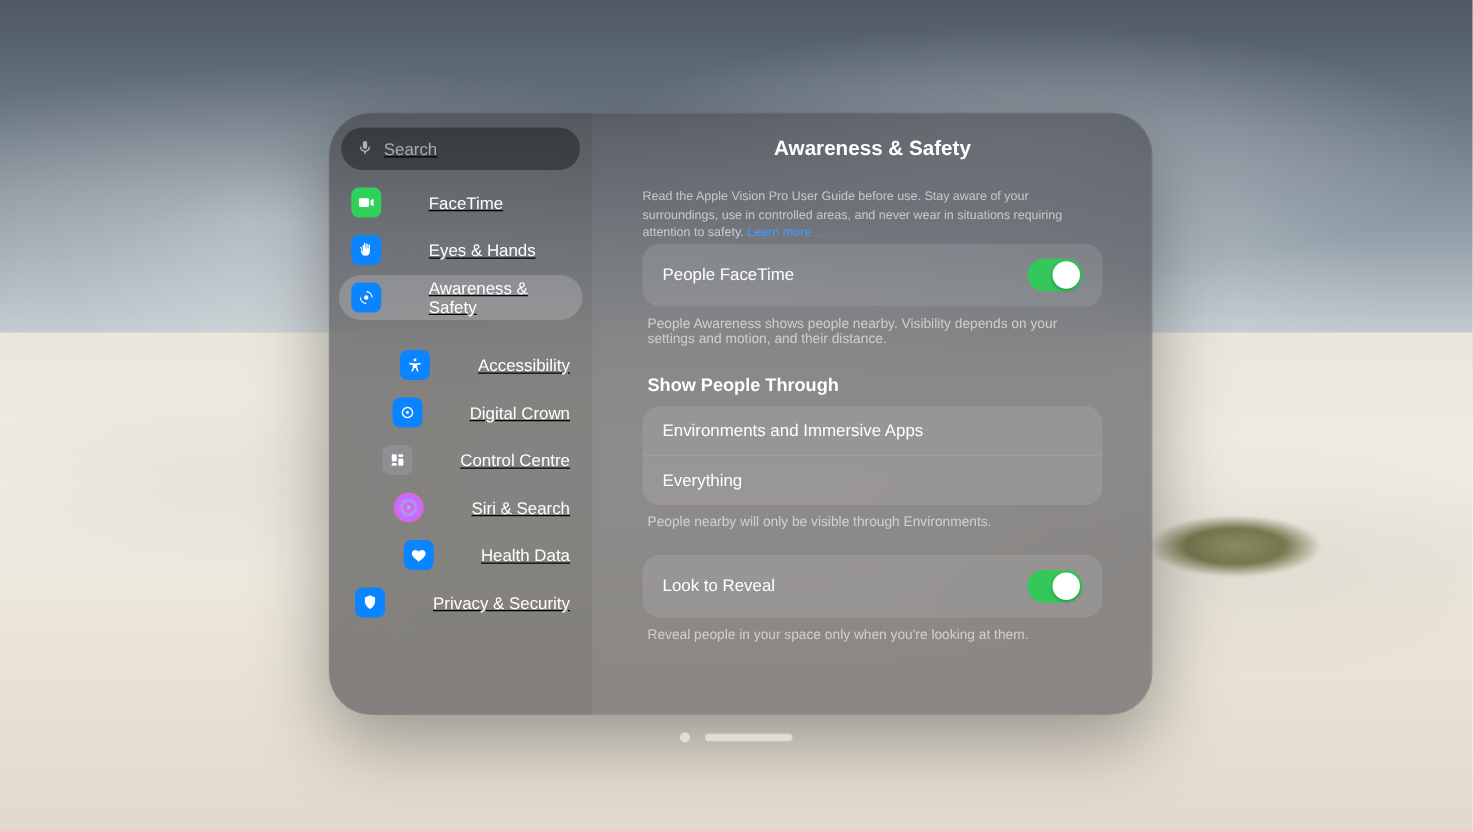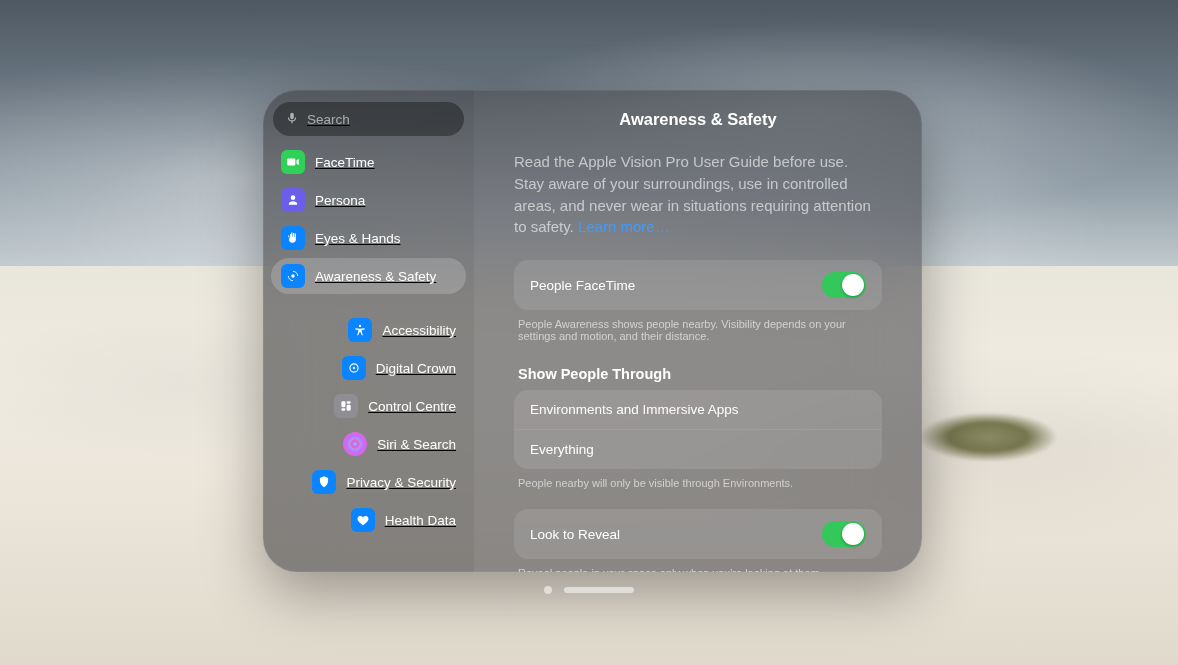--- a/index.html
+++ b/index.html
@@ -82,20 +82,21 @@
   .nav-group { display:flex; flex-direction:column; gap:2px; }
   .nav-group + .nav-group { margin-top: 18px; align-items: flex-end; }
 
   .nav-item {
     display:flex; align-items:center;
     height: 36px;
     padding: 0 10px;
     border-radius: 18px;
     color: #fff; font-size: 13.5px;
     cursor: pointer;
+    gap: 28px;
   }
   .nav-item.selected { background: rgba(255,255,255,0.18); }
   .nav-icon {
     width: 24px; height: 24px; border-radius: 6px;
     margin-right: 10px;
     display:flex; align-items:center; justify-content:center;
     flex-shrink:0;
   }
   .nav-icon svg { width:14px; height:14px; fill:#fff; }
 
@@ -106,23 +107,22 @@
     overflow-y: auto;
     color: #fff;
     position:relative;
   }
   .content::-webkit-scrollbar{display:none}
   .page-title {
     text-align:center; font-size: 16.5px; font-weight:600;
     margin-bottom: 22px;
   }
   .intro {
-    font-size: 15px; line-height:1.45;
+    font-size: 10px; line-height:1.45;
     color: rgba(255,255,255,0.6);
-    margin-bottom: 22px;
   }
   .intro a { color: #3d9cff; text-decoration:none; cursor:pointer;}
 
   .card {
     background: rgba(255,255,255,0.10);
     border-radius: 14px;
     overflow:hidden;
   }
   .row {
     display:flex; align-items:center; justify-content:space-between;
@@ -189,28 +189,20 @@
         <div class="nav-group">
           <div class="nav-item">
             <div class="nav-icon" style="background: rgb(48, 209, 88);">
               <svg viewBox="0 0 24 24">
                 <path d="M4 6h10a2 2 0 012 2v8a2 2 0 01-2 2H4a2 2 0 01-2-2V8a2 2 0 012-2zm14 3l4-2v10l-4-2V9z"></path>
               </svg>
             </div>
             <span>FaceTime</span>
           </div>
           <div class="nav-item">
-            <div class="nav-icon" style="background: rgb(106, 94, 234);">
-              <svg viewBox="0 0 24 24">
-                <path d="M12 12a4 4 0 100-8 4 4 0 000 8zm0 2c-4 0-7 2-7 4v2h14v-2c0-2-3-4-7-4z"></path>
-              </svg>
-            </div>
-            <span>Persona</span>
-          </div>
-          <div class="nav-item">
             <div class="nav-icon" style="background: rgb(10, 132, 255);">
               <svg viewBox="0 0 24 24">
                 <path d="M9 3a1 1 0 012 0v7h1V4a1 1 0 012 0v6h1V5a1 1 0 012 0v9c0 3-2 6-6 6s-6-3-6-6v-3l-1.5-2a1 1 0 011.7-1L7 16V6a1 1 0 012 0v4z"></path>
               </svg>
             </div>
             <span>Eyes &amp; Hands</span>
           </div>
           <div class="nav-item selected">
             <div class="nav-icon" style="background: rgb(10, 132, 255);">
               <svg viewBox="0 0 24 24">
@@ -262,32 +254,32 @@
                     <stop offset="1" stop-color="#ff5ea0"></stop>
                   </radialGradient>
                 </defs>
               </svg>
             </div>
             <span>Siri &amp; Search</span>
           </div>
           <div class="nav-item">
             <div class="nav-icon" style="background: rgb(10, 132, 255);">
               <svg viewBox="0 0 24 24">
+                <path d="M12 21s-7-4.5-9-9c-1.5-3.5 1-7 4.5-7 2 0 3.5 1 4.5 2.5C13 6 14.5 5 16.5 5 20 5 22.5 8.5 21 12c-2 4.5-9 9-9 9z"></path>
+              </svg>
+            </div>
+            <span>Health Data</span>
+          </div>
+          <div class="nav-item">
+            <div class="nav-icon" style="background: rgb(10, 132, 255);">
+              <svg viewBox="0 0 24 24">
                 <path d="M12 2l7 3v5c0 5-3 9-7 11-4-2-7-6-7-11V5l7-3z"></path>
               </svg>
             </div>
             <span>Privacy &amp; Security</span>
-          </div>
-          <div class="nav-item">
-            <div class="nav-icon" style="background: rgb(10, 132, 255);">
-              <svg viewBox="0 0 24 24">
-                <path d="M12 21s-7-4.5-9-9c-1.5-3.5 1-7 4.5-7 2 0 3.5 1 4.5 2.5C13 6 14.5 5 16.5 5 20 5 22.5 8.5 21 12c-2 4.5-9 9-9 9z"></path>
-              </svg>
-            </div>
-            <span>Health Data</span>
           </div>
         </div>
       </div>
   </div>
 
   <div class="content">
     <div class="page-title">Awareness &amp; Safety</div>
 
     <div class="intro">
       <span>Read the Apple Vision Pro User Guide before use. Stay aware of your surroundings, use in controlled areas, and never wear in situations requiring attention to safety. </span><a>Learn more…</a>

